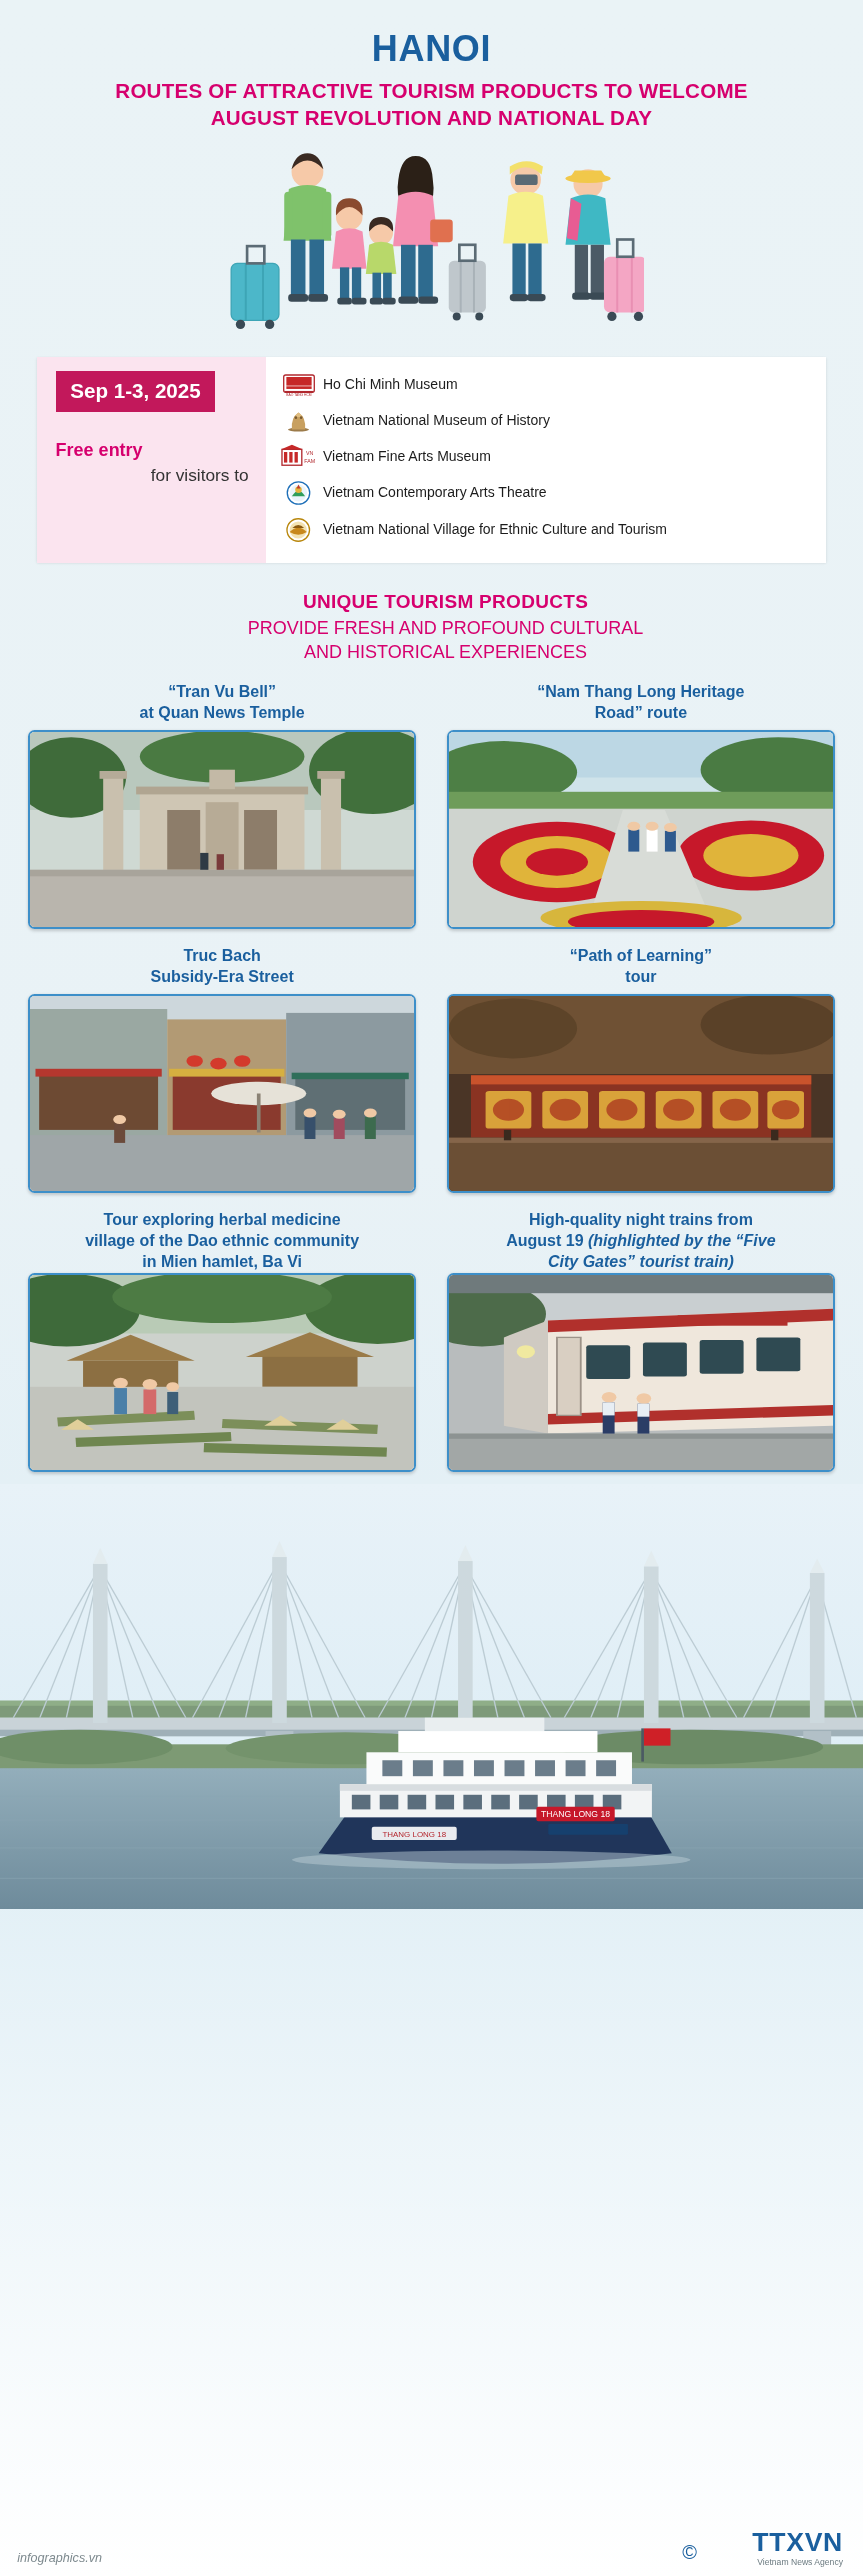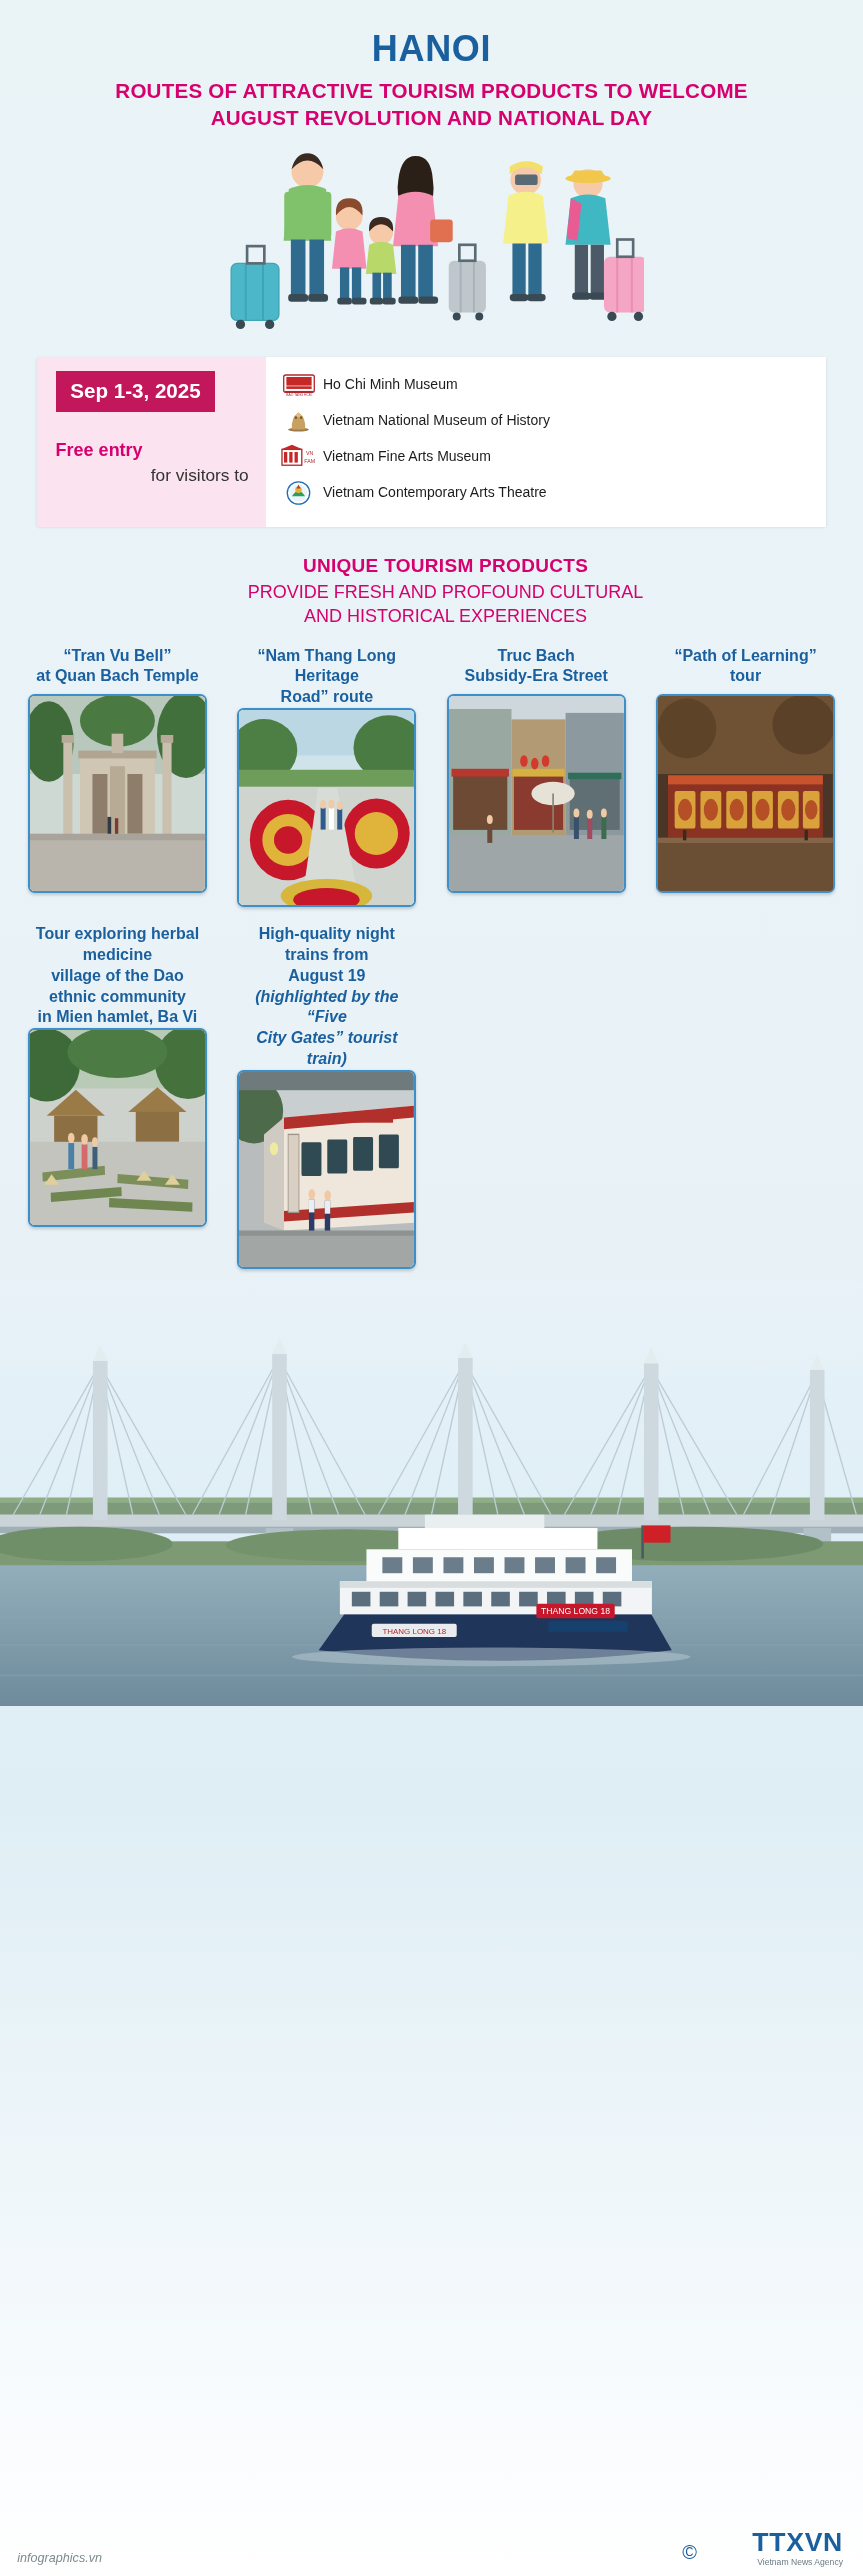--- a/index.html
+++ b/index.html
@@ -122,21 +122,21 @@
     font-size: 18px;
     font-weight: normal;
     line-height: 1.35;
     margin-top: 2.7px;
   }
 
   
   .grid {
     margin: 17.3px 28px 0 28px;
     display: grid;
-    grid-template-columns: 1fr 1fr 1fr 1fr;
+    grid-template-columns: 1fr 1fr;
     column-gap: 30.5px;
     row-gap: 17.3px;
   }
   .cell { display: flex; flex-direction: column; }
   .cell-caption {
     color: #1a5f9e;
     font-size: 16px;
     font-weight: bold;
     text-align: center;
     line-height: 1.3;
@@ -370,38 +370,51 @@
             <circle cx="22" cy="21" r="17" fill="#ffffff" stroke="#1d6fb8" stroke-width="2"></circle>
             <circle cx="22" cy="21" r="13" fill="#eaf4fb"></circle>
             <path d="M12 26 q10 -16 20 0z" fill="#2e9e5b"></path>
             <circle cx="22" cy="16" r="5" fill="#e2b33c"></circle>
             <path d="M22 8 l3 6 h-6z" fill="#c0392b"></path>
           </svg>
         </div>
         <div class="venue-label">Vietnam Contemporary Arts Theatre</div>
       </div>
 
+      <div class="venue-row">
+        <div class="venue-icon">
+          <svg width="30.5" height="28" viewBox="0 0 46 42">
+            <circle cx="23" cy="21" r="17" fill="#ffffff" stroke="#b8860b" stroke-width="2"></circle>
+            <circle cx="23" cy="21" r="13" fill="#f3e2b0"></circle>
+            <path d="M10 24 q13 -13 26 0 q-13 8 -26 0z" fill="#c8881c"></path>
+            <path d="M14 18 q9 -9 18 0z" fill="#8a5a10"></path>
+          </svg>
+        </div>
+        <div class="venue-label">
+          <span>Vietnam National Village for Ethnic Culture and Tourism</span>
+        </div>
+      </div>
 
     </div>
   </div>
 
   <div class="section-head">
     <div class="sh-1">UNIQUE TOURISM PRODUCTS</div>
     <div class="sh-2">
       <div>PROVIDE FRESH AND PROFOUND CULTURAL</div>
       <div>AND HISTORICAL EXPERIENCES</div>
     </div>
   </div>
 
   <div class="grid">
 
     <div class="cell">
       <div class="cell-caption">
         <div>“Tran Vu Bell”</div>
-        <div>at Quan Bach Temple</div>
+        <div>at Quan News Temple</div>
       </div>
       <div class="photo">
         <div class="scene">
           <svg width="100%" height="100%" viewBox="0 0 420 300" preserveAspectRatio="none">
             <rect width="420" height="300" fill="#cfd9d3"></rect>
             <rect y="0" width="420" height="120" fill="#b9c8bd"></rect>
 
             <ellipse cx="45" cy="70" rx="60" ry="62" fill="#3f6b3a"></ellipse>
             <ellipse cx="375" cy="60" rx="70" ry="66" fill="#41703c"></ellipse>
             <ellipse cx="210" cy="38" rx="90" ry="40" fill="#4a7a42"></ellipse>

